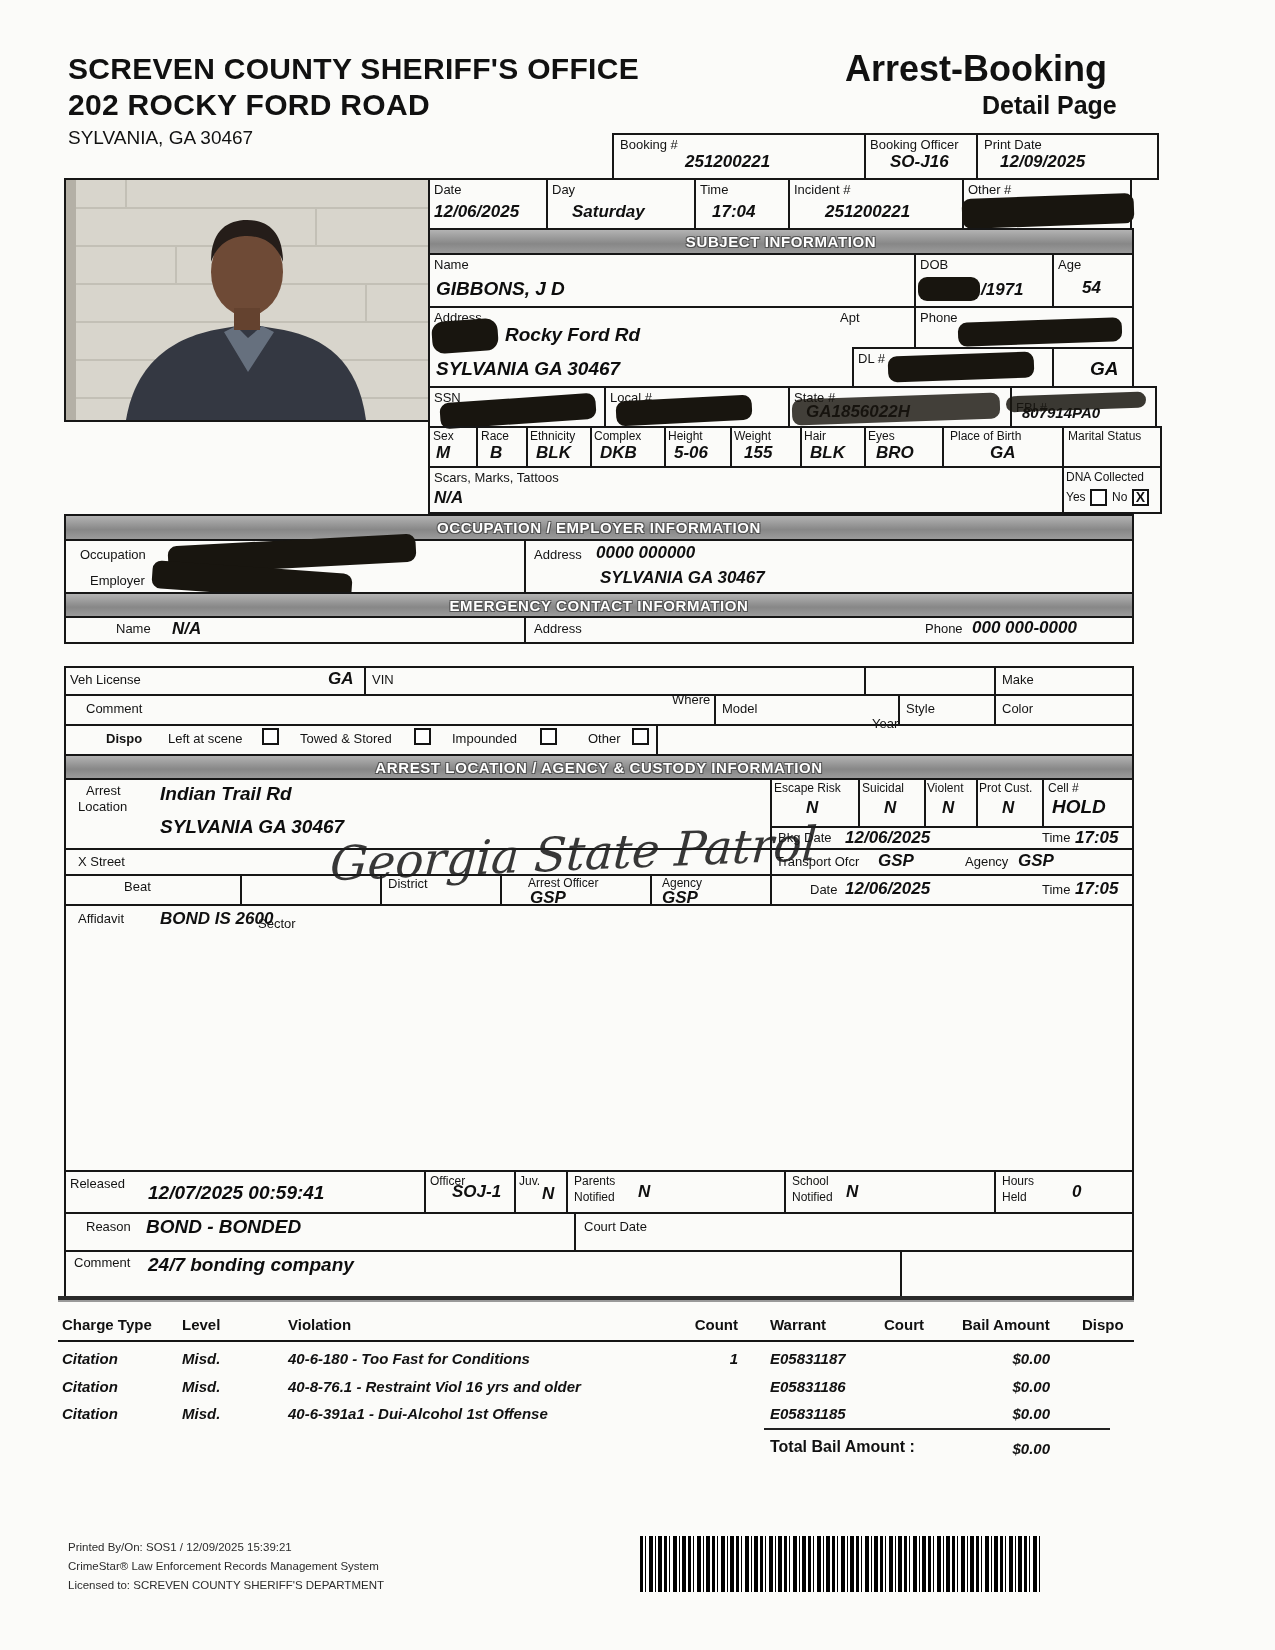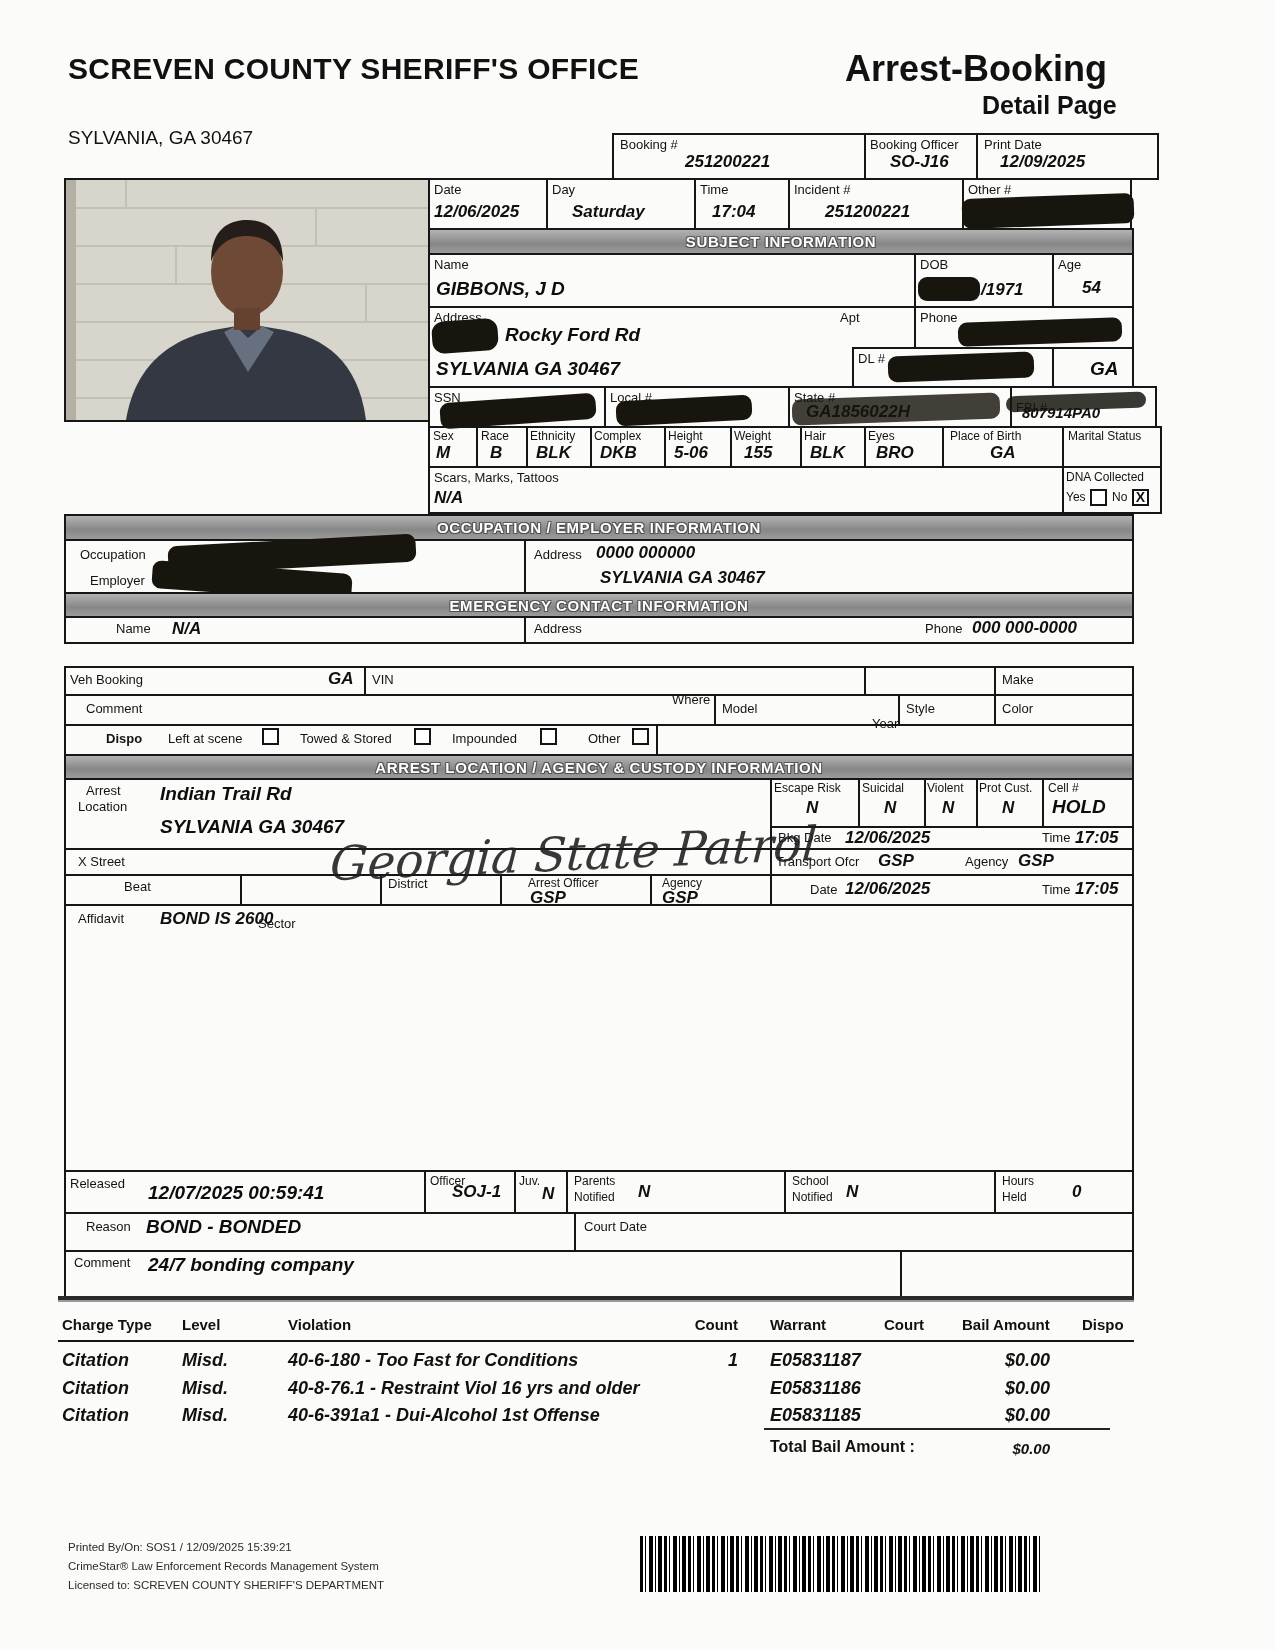--- a/index.html
+++ b/index.html
@@ -16,35 +16,36 @@
         text-shadow:1px 1px 0 #4f4f4f,-1px -1px 0 #5a5a5a,1px -1px 0 #555,-1px 1px 0 #555;
         display:flex;align-items:center;justify-content:center;}
   .redact{position:absolute;background:#18150f;border-radius:9px;}
   .chk{position:absolute;width:17px;height:17px;border:2px solid #141414;box-sizing:border-box;
        font-weight:bold;font-size:14px;line-height:13px;text-align:center;background:#fff;}
   .h1{position:absolute;font-weight:bold;font-size:30px;letter-spacing:.3px;white-space:nowrap;}
   .h2{position:absolute;font-weight:bold;font-size:36px;white-space:nowrap;}
   .h3{position:absolute;font-weight:bold;font-size:25px;white-space:nowrap;}
   .sub{position:absolute;font-size:19px;white-space:nowrap;}
   .chdr{position:absolute;font-weight:bold;font-size:15px;white-space:nowrap;}
-  .crow{position:absolute;font-weight:bold;font-style:italic;font-size:18px;white-space:nowrap;}
+  .crow{position:absolute;font-weight:bold;font-style:italic;font-size:15px;white-space:nowrap;}
   .rule{position:absolute;border-top:2.5px solid #151515;}
   .foot{position:absolute;font-size:11.5px;color:#2b2b2b;white-space:nowrap;}
   .sig{position:absolute;font-family:"DejaVu Serif",serif;font-style:italic;font-size:47px;
        color:#1d1d1d;opacity:.88;transform:rotate(-2.4deg) skewX(-6deg);white-space:nowrap;}
   .barcode{position:absolute;background:repeating-linear-gradient(90deg,
        #000 0 3px,#fff 3px 5px,#000 5px 6px,#fff 6px 9px,#000 9px 13px,#fff 13px 15px,
        #000 15px 16px,#fff 16px 18px,#000 18px 22px,#fff 22px 24px);}
 </style>
 </head>
 <body>
 
 <div class="page">
 
   <div class="h1" style="left:68px;top:52px;">SCREVEN COUNTY SHERIFF'S OFFICE</div>
+  <div class="h1" style="left:68px;top:88px;">202 ROCKY FORD ROAD</div>
   <div class="sub" style="left:68px;top:127px;">SYLVANIA, GA 30467</div>
   <div class="h2" style="left:845px;top:48px;">Arrest-Booking</div>
   <div class="h3" style="left:982px;top:91px;">Detail Page</div>
 
   <div class="cell" style="left:612px;top:133px;width:254px;height:47px;"></div>
   <div class="lbl" style="left:620px;top:137px;">Booking #</div>
   <div class="val" style="left:685px;top:152px;">251200221</div>
   <div class="cell" style="left:864px;top:133px;width:114px;height:47px;"></div>
   <div class="lbl" style="left:870px;top:137px;">Booking Officer</div>
   <div class="val" style="left:890px;top:152px;">SO-J16</div>
@@ -189,21 +190,21 @@
   <div class="bar-hdr" style="left:64px;top:592px;width:1070px;height:26px;">EMERGENCY CONTACT INFORMATION</div>
   <div class="cell" style="left:64px;top:616px;width:462px;height:28px;"></div>
   <div class="lbl" style="left:116px;top:621px;">Name</div>
   <div class="val" style="left:172px;top:619px;">N/A</div>
   <div class="cell" style="left:524px;top:616px;width:610px;height:28px;"></div>
   <div class="lbl" style="left:534px;top:621px;">Address</div>
   <div class="lbl" style="left:925px;top:621px;">Phone</div>
   <div class="val" style="left:972px;top:618px;">000  000-0000</div>
 
   <div class="cell" style="left:64px;top:666px;width:302px;height:30px;"></div>
-  <div class="lbl" style="left:70px;top:672px;">Veh Booking</div>
+  <div class="lbl" style="left:70px;top:672px;">Veh License</div>
   <div class="val" style="left:328px;top:669px;">GA</div>
   <div class="cell" style="left:364px;top:666px;width:502px;height:30px;"></div>
   <div class="lbl" style="left:372px;top:672px;">VIN</div>
   <div class="cell" style="left:864px;top:666px;width:132px;height:30px;"></div>
   <div class="lbl" style="left:872px;top:672px;margin-top:44px;">Year</div>
   <div class="cell" style="left:994px;top:666px;width:140px;height:30px;"></div>
   <div class="lbl" style="left:1002px;top:672px;">Make</div>
   <div class="cell" style="left:64px;top:694px;width:652px;height:32px;"></div>
   <div class="lbl" style="left:86px;top:701px;">Comment</div>
   <div class="cell" style="left:714px;top:694px;width:186px;height:32px;"></div>

